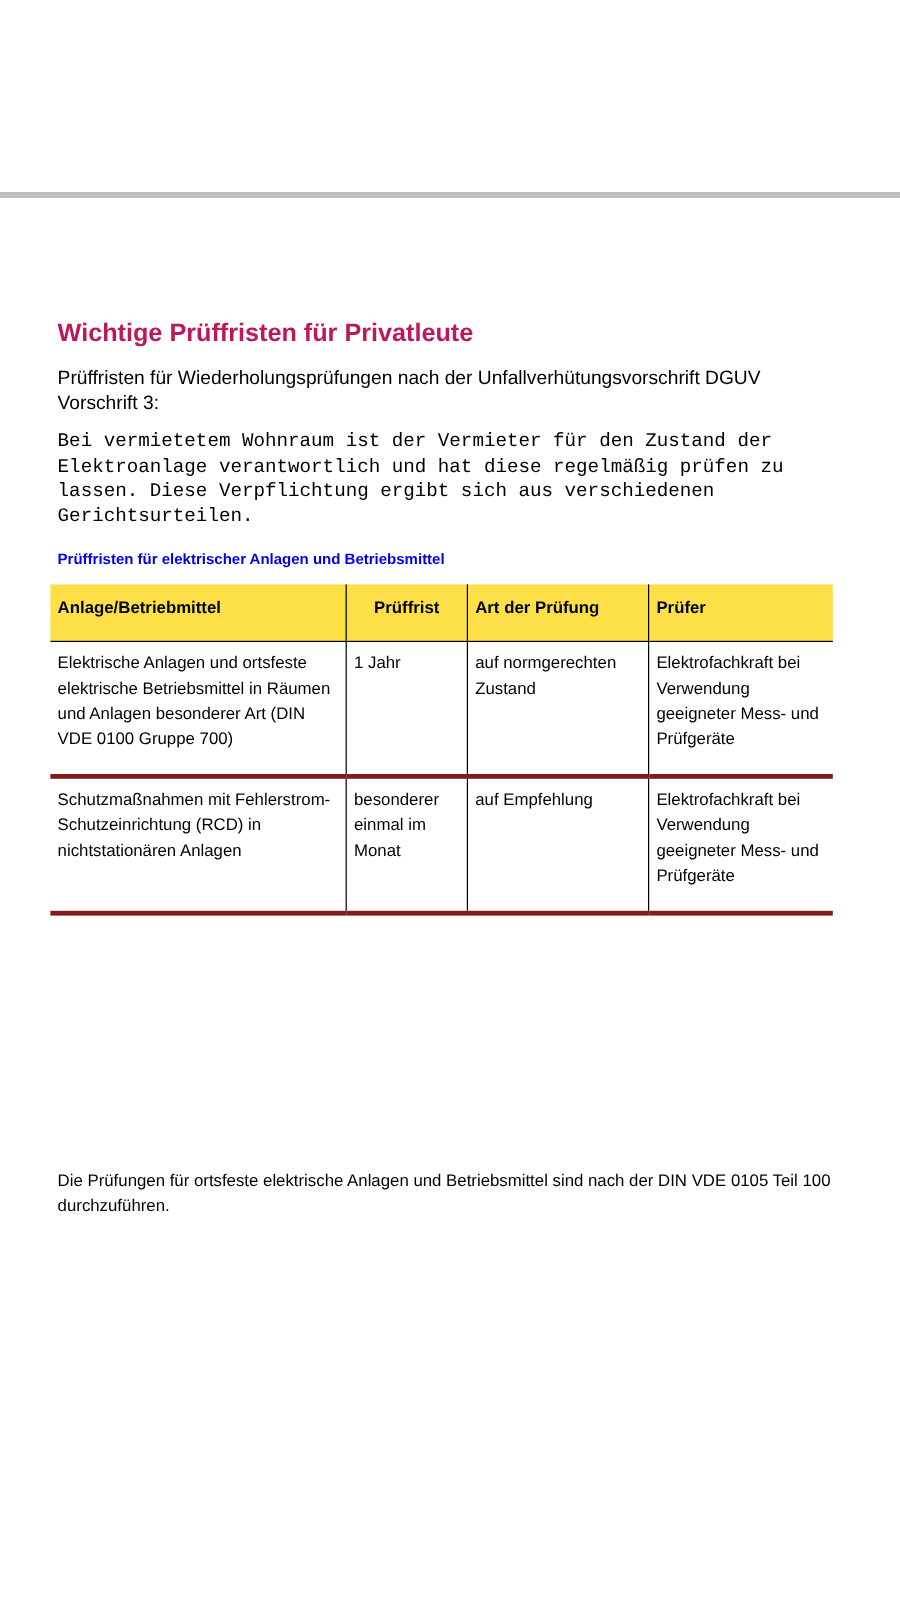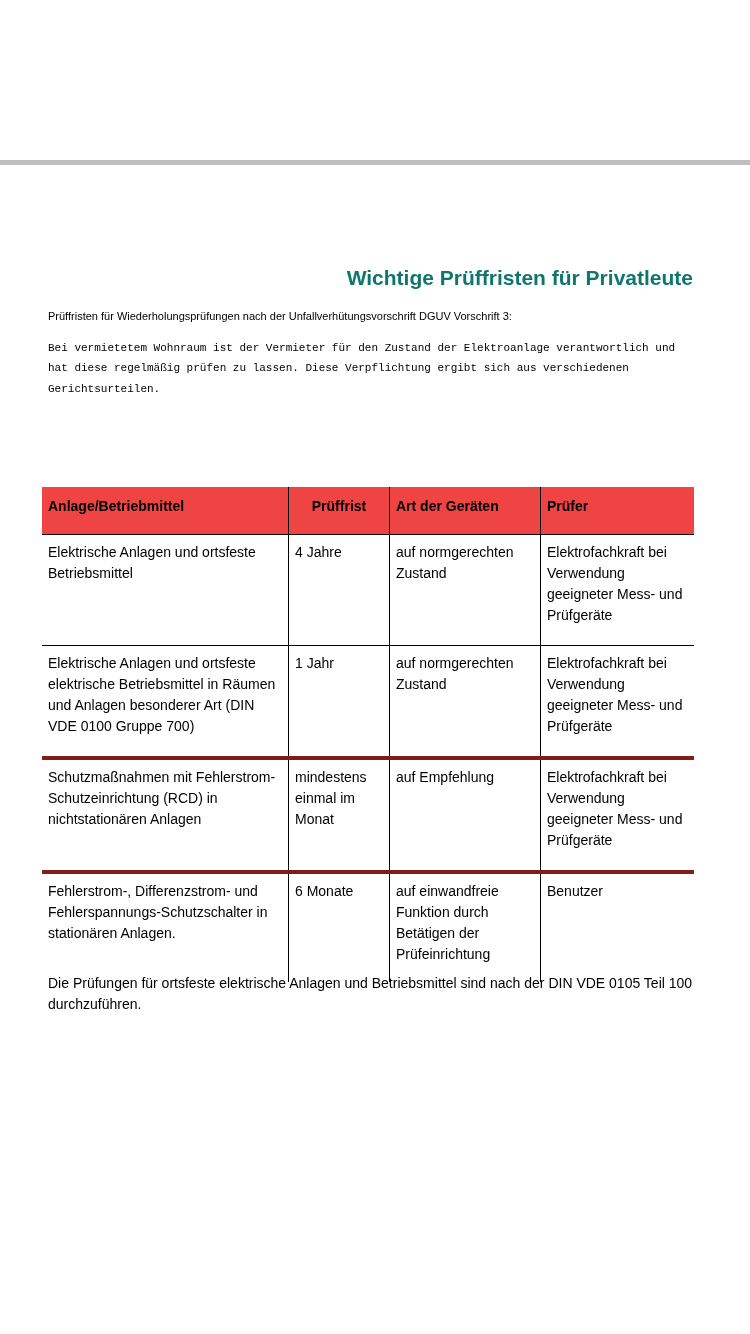--- a/index.html
+++ b/index.html
@@ -1,28 +1,28 @@
 <!DOCTYPE html>
 <html><head>
 <meta charset="utf-8">
 <style>
   html, body { margin:0; padding:0; background:#ffffff; }
   body { width:750px; height:1334px; position:relative; overflow:hidden;
          font-family:"Liberation Sans", sans-serif; color:#000; }
   .divider { position:absolute; left:0; top:160px; width:750px; height:5px; background:#bfbfbf; }
   .content { position:absolute; left:48px; top:264px; width:645px; }
-  h1 { margin:0; font-size:21px; font-weight:bold; color:#0f766e; line-height:28px;text-align:right; }
-  p { margin:0; font-size:11px; line-height:20.5px; }
+  h1 { margin:0; font-size:21px; font-weight:bold; color:#be185d; line-height:28px; }
+  p { margin:0; font-size:16px; line-height:20.5px; }
   .p1 { margin-top:14px; }
   .p2 { margin-top:11px; }
   .p3 { margin-top:11px;font-family:Liberation Mono, monospace; }
   .subhead { margin-top:17px; font-size:12.5px; font-weight:bold; color:#0000ee; line-height:18px; }
   table { position:absolute; left:42px; top:487px; width:652px; border-collapse:collapse; table-layout:fixed; }
   th, td { text-align:left; vertical-align:top; font-size:14px; line-height:21px; padding:7px 6px 0 6px; }
-  th { background:#ef4444; font-weight:bold; height:38px; padding-top:9px; border-bottom:1px solid #000; }
+  th { background:#fde047; font-weight:bold; height:38px; padding-top:9px; border-bottom:1px solid #000; }
   td { height:103px; }
   .c1 { width:234px; }
   .c2 { width:88px;text-align:center; }
   .c3 { width:138px; }
   .c4 { width:auto; }
   th + th, td + td { border-left:1px solid #000; }
   tr.r1 td { border-bottom:1px solid #000; }
   tr.r2 td, tr.r3 td { border-bottom:4px solid #7f1d1d; }
   tr.r4 td { height:101px; }
   th.c4 { border-right:none;margin-top:44px; }
@@ -30,52 +30,41 @@
 </style>
 </head>
 <body>
 
 <div class="divider"></div>
 
 <div class="content">
   <h1>Wichtige Prüffristen für Privatleute</h1>
   <p class="p1">Prüffristen für Wiederholungsprüfungen nach der Unfallverhütungsvorschrift DGUV Vorschrift 3:</p>
   <p class="p3">Bei vermietetem Wohnraum ist der Vermieter für den Zustand der Elektroanlage verantwortlich und hat diese regelmäßig prüfen zu lassen. Diese Verpflichtung ergibt sich aus verschiedenen Gerichtsurteilen.</p>
+  <div class="subhead">Prüffristen für elektrischer Anlagen und Betriebsmittel</div>
 </div>
 
 <table>
   <thead>
     <tr>
       <th class="c1">Anlage/Betriebmittel</th>
       <th class="c2">Prüffrist</th>
-      <th class="c3">Art der Geräten</th>
+      <th class="c3">Art der Prüfung</th>
       <th class="c4">Prüfer</th>
     </tr>
   </thead>
   <tbody>
-    <tr class="r1">
-      <td>Elektrische Anlagen und ortsfeste Betriebsmittel</td>
-      <td>4 Jahre</td>
-      <td>auf normgerechten Zustand</td>
-      <td>Elektrofachkraft bei Verwendung geeigneter Mess- und Prüfgeräte</td>
-    </tr>
     <tr class="r2">
       <td>Elektrische Anlagen und ortsfeste elektrische Betriebsmittel in Räumen und Anlagen besonderer Art (DIN VDE 0100 Gruppe 700)</td>
       <td>1 Jahr</td>
       <td>auf normgerechten Zustand</td>
       <td>Elektrofachkraft bei Verwendung geeigneter Mess- und Prüfgeräte</td>
     </tr>
     <tr class="r3">
       <td>Schutzmaßnahmen mit Fehlerstrom-Schutzeinrichtung (RCD) in nichtstationären Anlagen</td>
-      <td>mindestens einmal im Monat</td>
+      <td>besonderer einmal im Monat</td>
       <td>auf Empfehlung</td>
       <td>Elektrofachkraft bei Verwendung geeigneter Mess- und Prüfgeräte</td>
-    </tr>
-    <tr class="r4">
-      <td>Fehlerstrom-, Differenzstrom- und Fehlerspannungs-Schutzschalter in stationären Anlagen.</td>
-      <td>6 Monate</td>
-      <td>auf einwandfreie Funktion durch Betätigen der Prüfeinrichtung</td>
-      <td>Benutzer</td>
     </tr>
   </tbody>
 </table>
 
 <p class="footer-note">Die Prüfungen für ortsfeste elektrische Anlagen und Betriebsmittel sind nach der DIN VDE 0105 Teil 100 durchzuführen.</p>
 
 </body></html>

